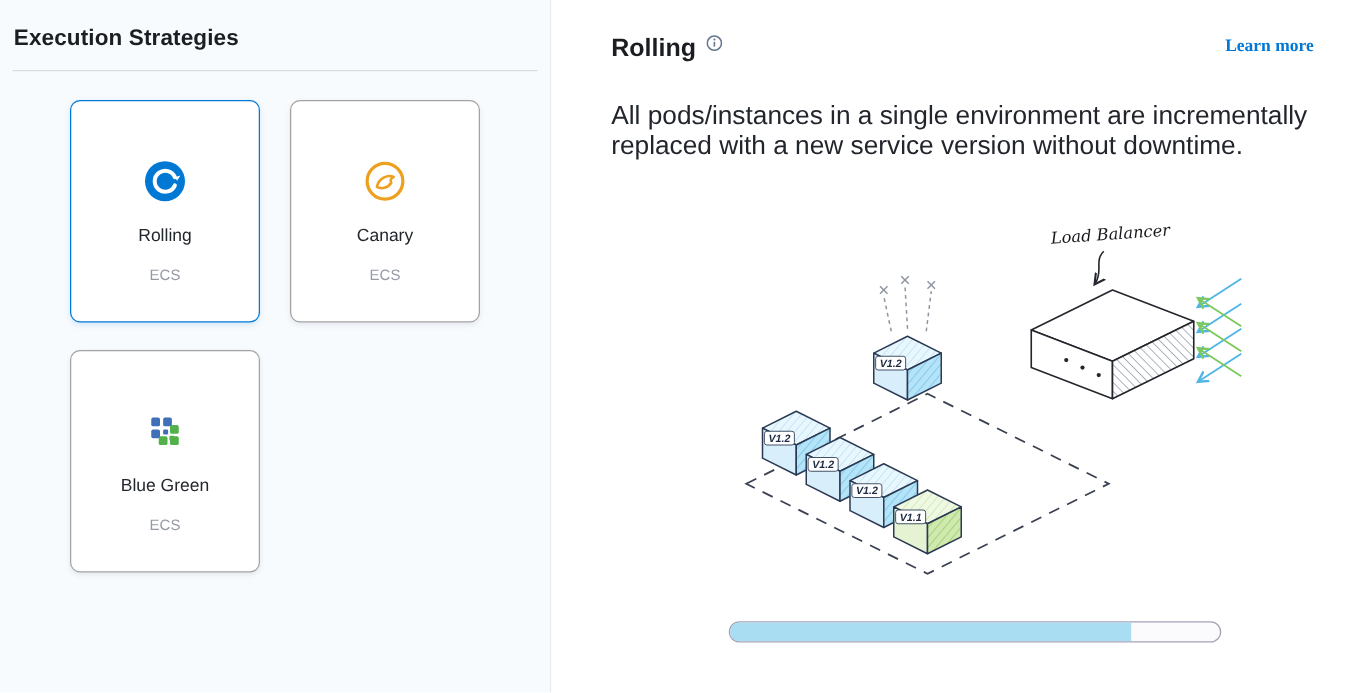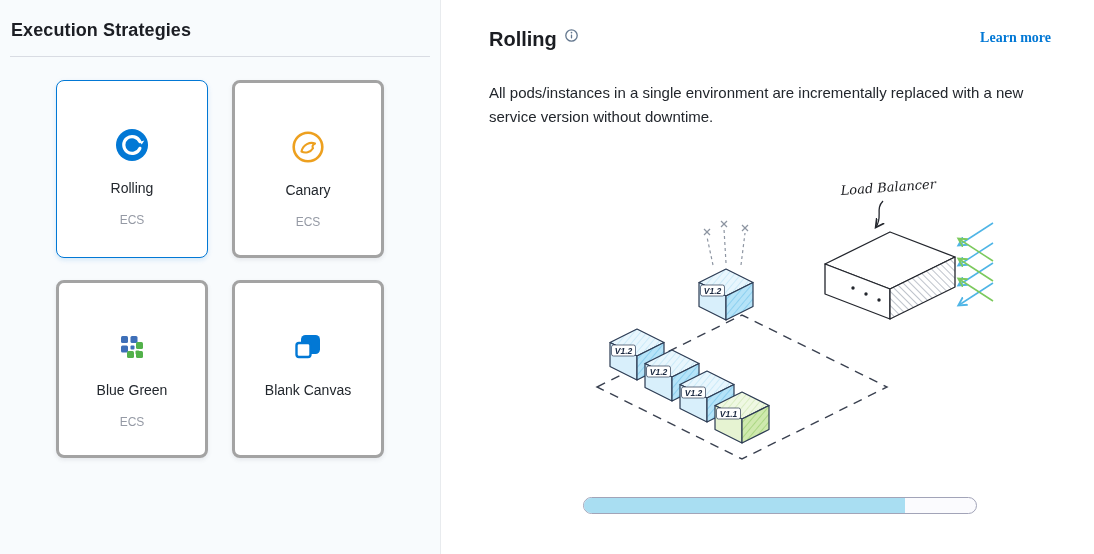--- a/index.html
+++ b/index.html
@@ -5,36 +5,36 @@
   * { margin:0; padding:0; box-sizing:border-box; }
   html,body { width:1094px; height:554px; }
   body { font-family:"Liberation Sans","DejaVu Sans",sans-serif; background:#fff; overflow:hidden; }
   .app { display:flex; width:1094px; height:554px; }
 
   
   .left-panel { width:441px; height:100%; background:#f8fbfd; border-right:1px solid #e8ebee; flex:none; }
   .panel-title { font-size:18px; font-weight:700; color:#1c1e24; padding:20px 12px 15px 11px; letter-spacing:.1px; }
   .divider { height:1px; background:#d9dce3; margin:0 10px; }
   .grid { display:grid; grid-template-columns:152px 152px; gap:22px 24px; padding:23px 0 0 56px; }
-  .card { height:178px; background:#fff; border:3px solid #a3a3a3; border-radius:8px;
+  .card { height:178px; background:#fff; border:1px solid #a3a3a3; border-radius:8px;
           box-shadow:0 2px 4px rgba(96,97,112,.12); display:flex; flex-direction:column;
           align-items:center; padding-top:46px; cursor:pointer; }
   .card.selected { border:1px solid #0278d5; box-shadow:0 2px 5px rgba(2,120,213,.15); }
   .card .icon { width:36px; height:36px; display:flex; align-items:center; justify-content:center; }
   .card-label { margin-top:17px; font-size:14px; color:#22272d; }
   .card-sublabel { margin-top:17px; font-size:12px; color:#959aa5; }
 
   
   .right-panel { flex:1; height:100%; background:#fff; }
   .detail-header { display:flex; align-items:flex-start; justify-content:space-between; padding:27px 43px 0 48px; }
   .detail-title-wrap { display:flex; align-items:flex-start; gap:8px; }
   .detail-title { font-size:20px; font-weight:700; color:#1b1d22; line-height:24px; }
   .info-icon { margin-top:1px; cursor:pointer; }
   .learn-more { font-size:14px; font-weight:700; color:#0278d5; text-decoration:none; margin-top:3px; cursor:pointer;font-family:Liberation Serif, serif; }
-  .description { margin:30px 0 0 48px; width:568px; font-size:15px; line-height:24px; color:#22262c; }
+  .description { margin:30px 0 0 48px; width:568px; font-size:21px; line-height:24px; color:#22262c; }
   .illustration { margin:40px 0 0 114px; width:442px; height:312px; }
   .progress { margin:16px 0 0 142px; width:394px; height:17px; border:1px solid #a2a4b8; border-radius:9px;
               background:#fbfbfe; overflow:hidden; }
   .progress-fill { height:100%; background:#a9def2; width:0; }
 </style>
 </head>
 <body>
 
 <div class="app">
 
@@ -81,30 +81,20 @@
               <rect x="21" y="21" width="7" height="7" rx="1.5"></rect>
               <rect x="12" y="21" width="7" height="7" rx="1.5"></rect>
               <rect x="14.5" y="14.5" width="4" height="4" rx="1" transform="translate(6,6)"></rect>
             </g>
           </svg>
         </span>
         <div class="card-label">Blue Green</div>
         <div class="card-sublabel">ECS</div>
       </div>
 
-      <div class="card">
-        <span class="icon">
-          <svg width="34" height="34" viewBox="0 0 34 34">
-            <rect x="10" y="5" width="19" height="19" rx="4.5" fill="#0278d5"></rect>
-            <rect x="5.5" y="13" width="14" height="14" rx="2.5" fill="#fff" stroke="#0278d5" stroke-width="2.4"></rect>
-          </svg>
-        </span>
-        <div class="card-label">Blank Canvas</div>
-        <div class="card-sublabel"></div>
-      </div>
 
     </div>
   </aside>
 
   <main class="right-panel">
 
     <div class="detail-header">
       <div class="detail-title-wrap">
         <span class="detail-title">Rolling</span>
         <span class="info-icon">

